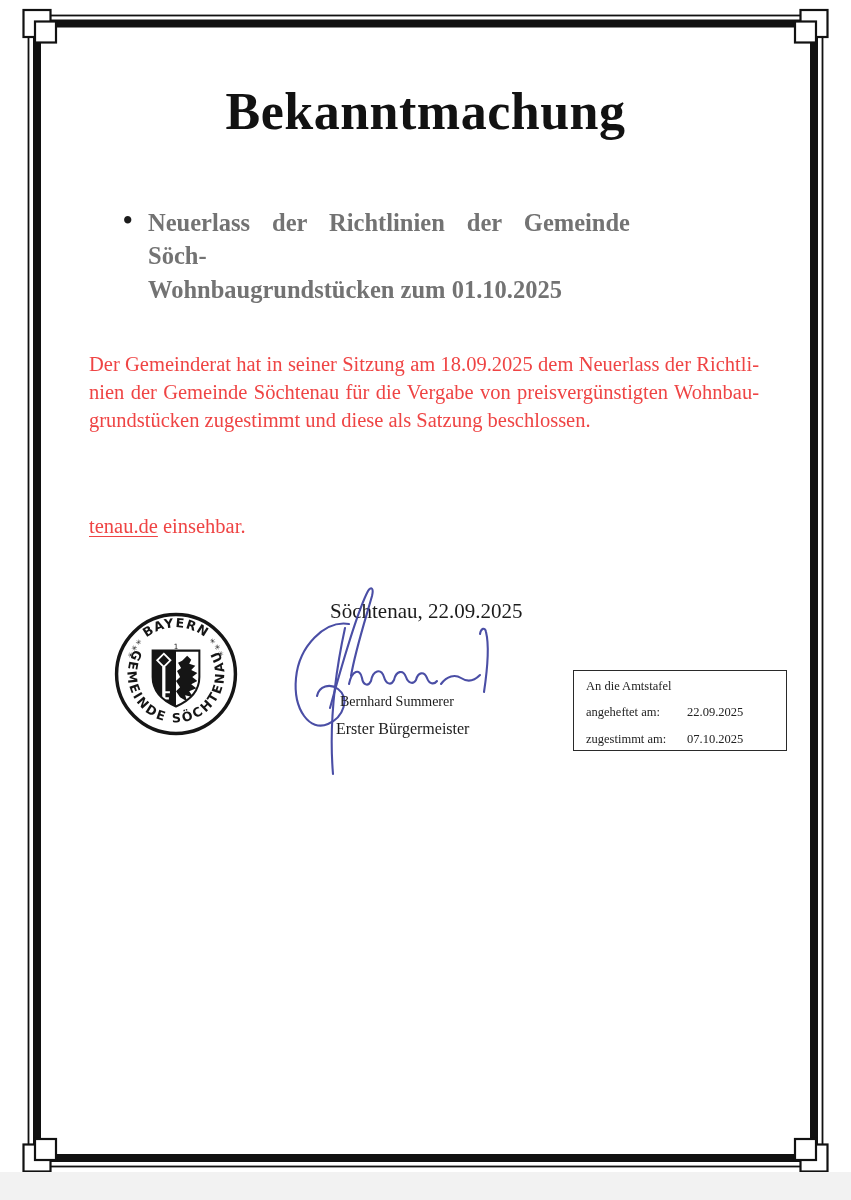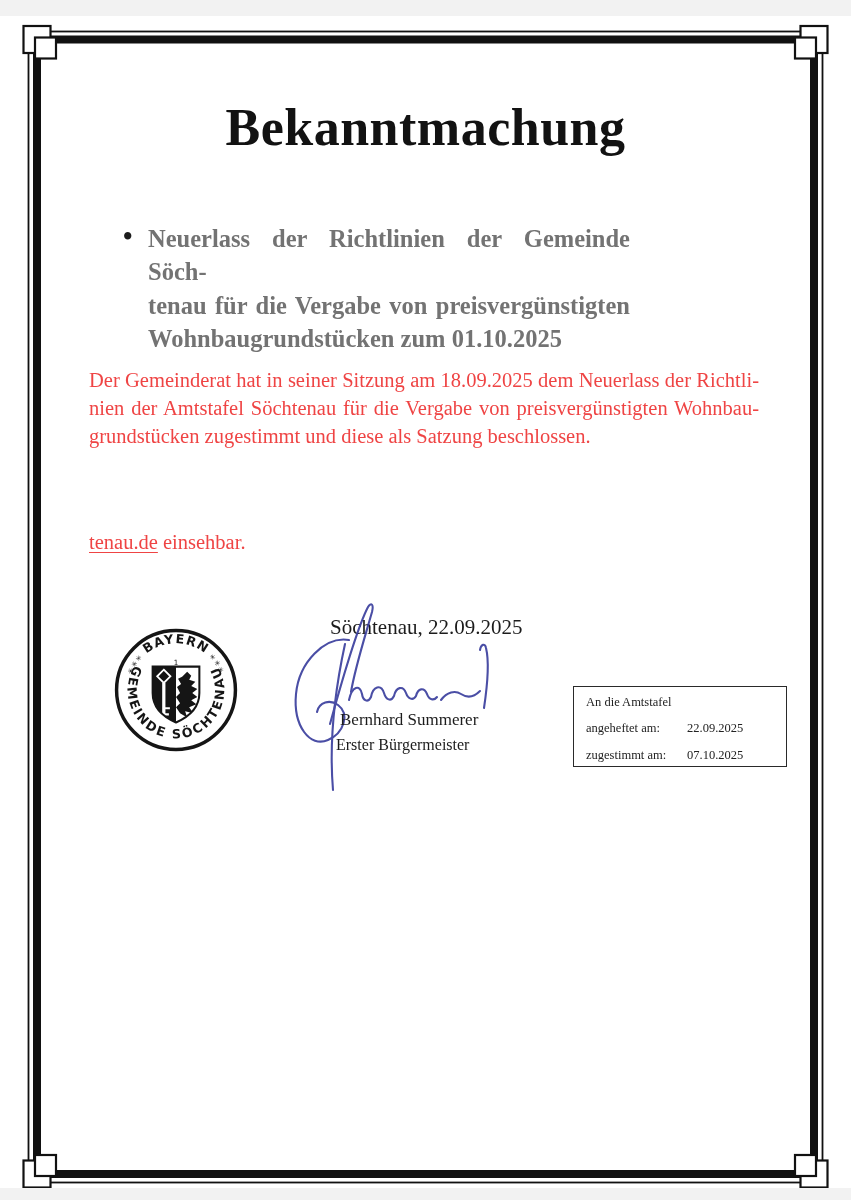--- a/index.html
+++ b/index.html
@@ -1,19 +1,19 @@
 <!DOCTYPE html>
 <html><head>
 <meta charset="utf-8">
 <style>
   html,body{margin:0;padding:0;background:#f2f2f2;}
   .page{
     position:relative;width:851px;height:1172px;background:#fff;
     font-family:"Liberation Serif", serif;color:#1c1c1c;overflow:hidden;
-    margin:16px auto;
+    margin:0 auto;
   }
   .abs{position:absolute;}
   .frame-svg{left:0;top:0;pointer-events:none;}
   .title{
     left:0;top:82px;width:851px;text-align:center;
     font-size:52px;font-weight:bold;letter-spacing:.5px;color:#121212;
   }
   .bullet{left:123px;top:205px;font-size:27px;font-weight:bold;}
   .heading{
     left:148px;top:206px;width:482px;
@@ -22,21 +22,21 @@
   .heading .hline{text-align:justify;text-align-last:justify;white-space:normal;}
   .heading .hline.last{text-align-last:left;}
   .para{
     left:89px;width:670px;font-size:20.5px;line-height:28px;color:#ef4444;
   }
   .para .pline{text-align:justify;text-align-last:justify;}
   .para .pline.last{text-align-last:left;}
   .p1{top:350px;} .p2{top:444px;} .p3{top:512px;}
   .urlpart{text-decoration:underline;text-underline-offset:3px;text-decoration-thickness:1px;}
   .placedate{left:330px;top:599px;font-size:21px;}
-  .sig-name{left:340px;top:694px;font-size:17px;}
+  .sig-name{left:340px;top:694px;font-size:14px;}
   .sig-role{left:336px;top:720px;font-size:16px;}
   .seal-svg{left:112px;top:610px;}
   .sign-svg{left:285px;top:586px;pointer-events:none;}
   .amtbox{
     left:573px;top:670px;width:212px;height:79px;
     border:1.6px solid #2a2a2a;background:#fff;
     font-size:12.5px;color:#222;
   }
   .amtbox .bx{position:absolute;white-space:nowrap;}
   .bx-title{left:12px;top:8px;}
@@ -67,27 +67,26 @@
       <rect x="-13.5" y="-13.5" width="27" height="27" fill="#fff" stroke="#111" stroke-width="2.2"></rect>
       <rect x="-2" y="-2" width="21" height="21" fill="#fff" stroke="#111" stroke-width="2.2"></rect>
     </g>
   </svg>
 
   <div class="abs title">Bekanntmachung</div>
 
   <div class="abs bullet">•</div>
   <div class="abs heading">
     <div class="hline">Neuerlass der Richtlinien der Gemeinde Söch-</div>
-    <div class="hline">tenau für die Vergabe von preisvergünstigten</div>
     <div class="hline last">Wohnbaugrundstücken zum 01.10.2025</div>
   </div>
 
   <div class="abs para p1">
     <div class="pline">Der Gemeinderat hat in seiner Sitzung am 18.09.2025 dem Neuerlass der Richtli-</div>
-    <div class="pline">nien der Amtstafel Söchtenau für die Vergabe von preisvergünstigten Wohnbau-</div>
+    <div class="pline">nien der Gemeinde Söchtenau für die Vergabe von preisvergünstigten Wohnbau-</div>
     <div class="pline last">grundstücken zugestimmt und diese als Satzung beschlossen.</div>
   </div>
 
 
   <div class="abs para p3">
     <div class="pline last"><span class="urlpart">tenau.de</span><span> einsehbar.</span></div>
   </div>
 
   <div class="abs placedate">Söchtenau, 22.09.2025</div>
 

